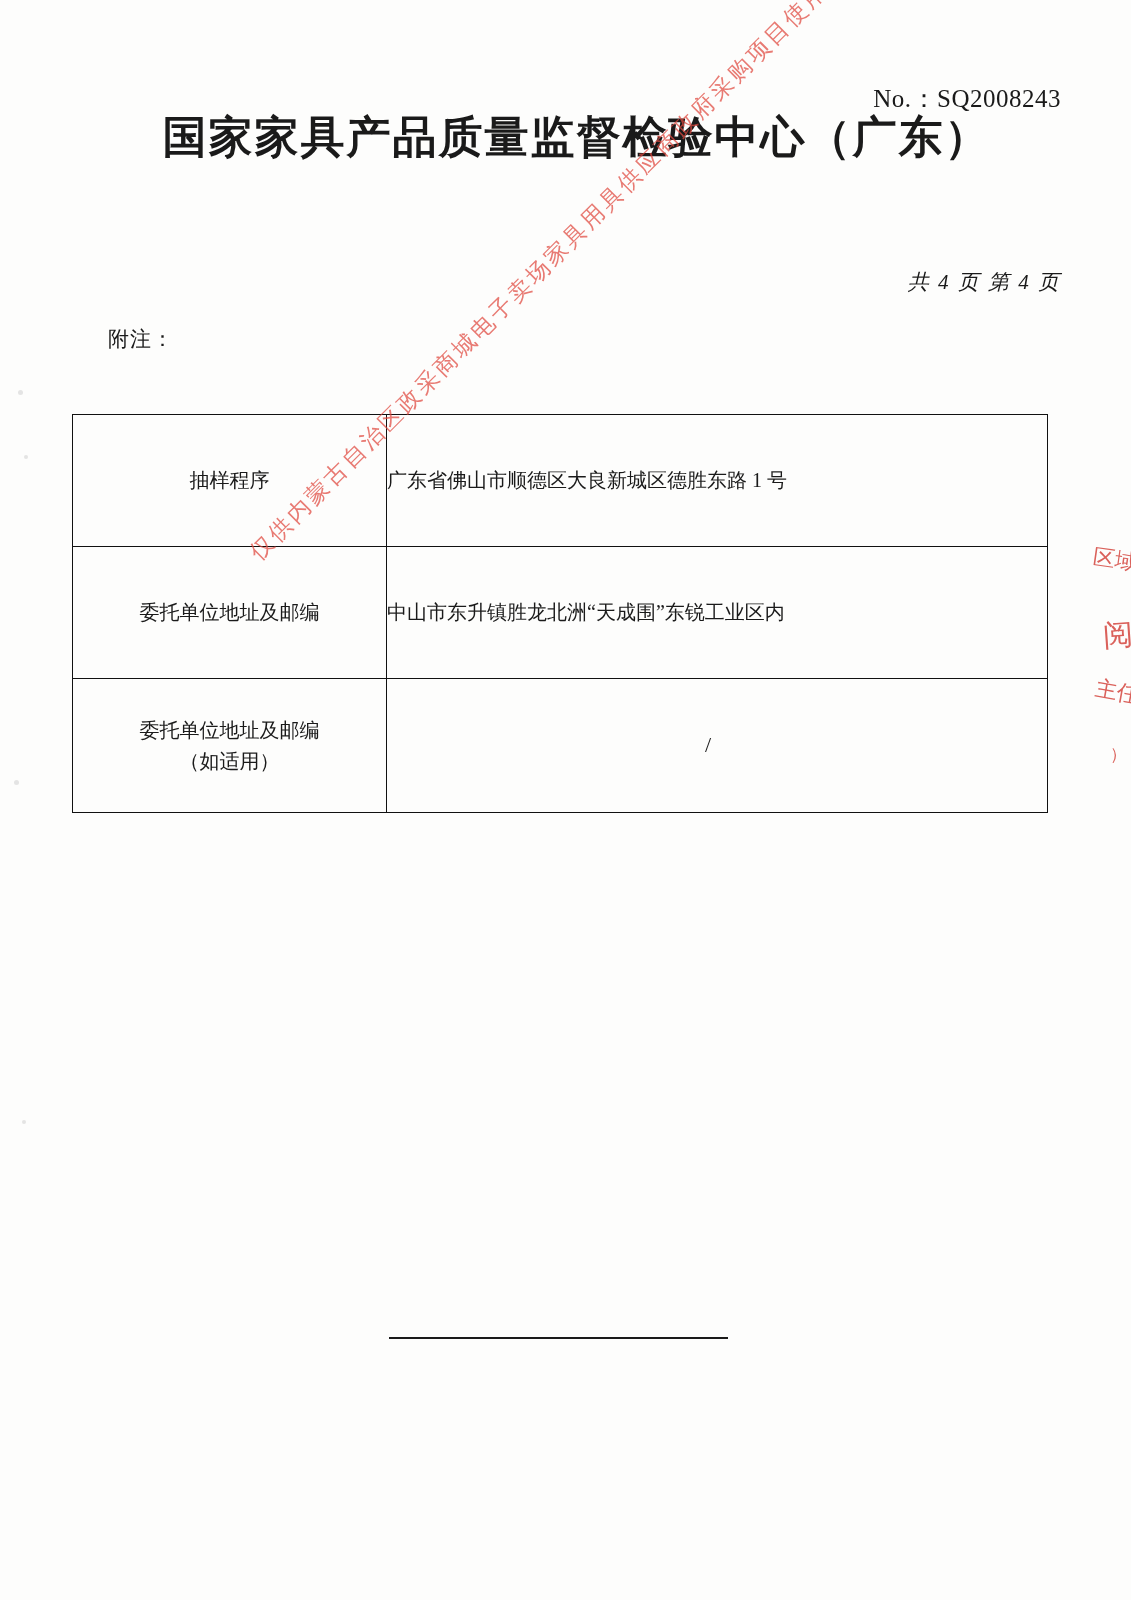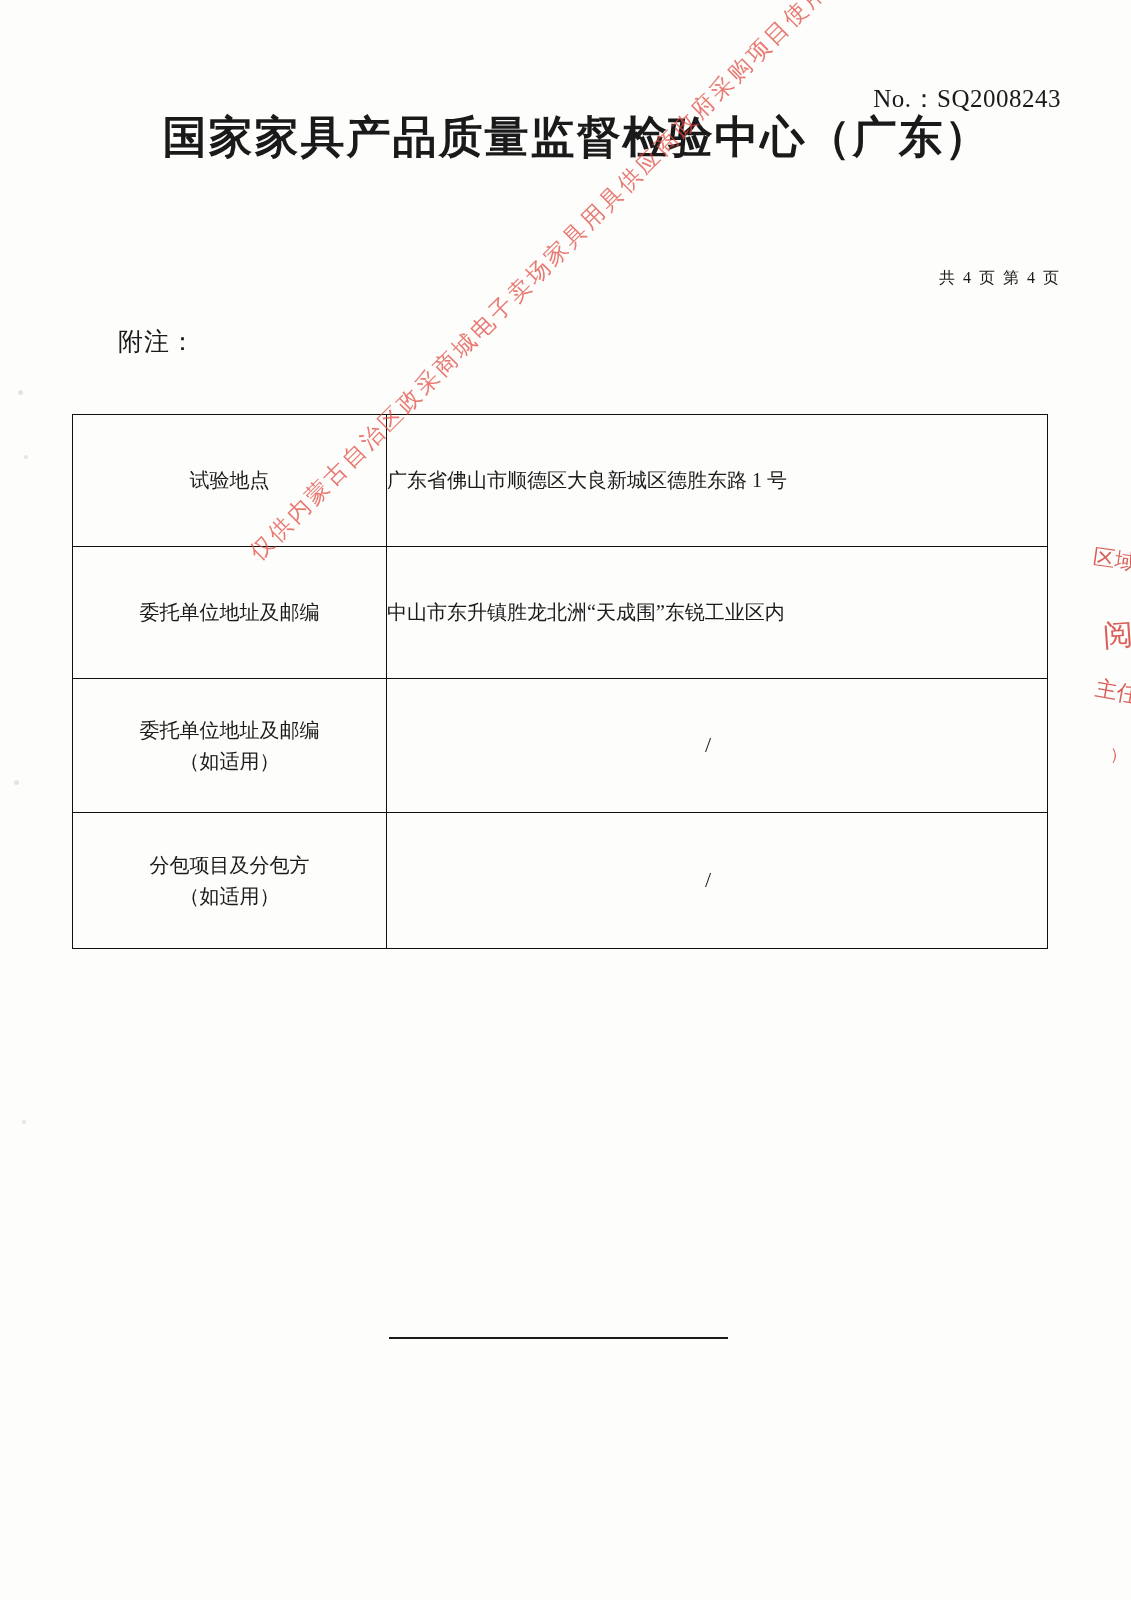--- a/index.html
+++ b/index.html
@@ -58,30 +58,31 @@
     font-size: 36px;
     font-weight: bold;
     letter-spacing: 16px;
     font-family: "DejaVu Serif", "Liberation Serif", serif;
   }
 
   .page-count {
     position: absolute;
     top: 268px;
     right: 92px;
-    font-size: 16px;
+    font-size: 21px;
     letter-spacing: 2px;
     white-space: nowrap;
+    font-style: italic;
   }
 
   .note-label {
     position: absolute;
     top: 325px;
-    left: 118px;
-    font-size: 25px;
+    left: 108px;
+    font-size: 21px;
     letter-spacing: 1px;
   }
 
   table.info {
     position: absolute;
     top: 414px;
     left: 72px;
     width: 976px;
     border-collapse: collapse;
     table-layout: fixed;
@@ -174,45 +175,36 @@
 
   <div class="title-main">国家家具产品质量监督检验中心（广东）</div>
 
   <div class="page-count">共 4 页  第 4 页</div>
 
   <div class="note-label">附注：</div>
 
   <table class="info">
     <tbody>
       <tr class="r1">
-        <td class="key">试验地点</td>
+        <td class="key">抽样程序</td>
         <td class="val">广东省佛山市顺德区大良新城区德胜东路 1 号</td>
       </tr>
       <tr class="r2">
         <td class="key">委托单位地址及邮编</td>
         <td class="val">中山市东升镇胜龙北洲“天成围”东锐工业区内</td>
       </tr>
       <tr class="r5">
         <td class="key">
           <div>委托单位地址及邮编</div>
           <div>（如适用）</div>
         </td>
         <td class="val center">
           <span class="slash">/</span>
         </td>
       </tr>
-      <tr class="r6">
-        <td class="key">
-          <div>分包项目及分包方</div>
-          <div>（如适用）</div>
-        </td>
-        <td class="val center">
-          <span class="slash">/</span>
-        </td>
-      </tr>
     </tbody>
   </table>
 
   <div class="footer-rule"></div>
 
   <div class="watermark">仅供内蒙古自治区政采商城电子卖场家具用具供应商政府采购项目使用</div>
 
   <div class="margin-mark mm1">区域</div>
   <div class="margin-mark mm2">阅</div>
   <div class="margin-mark mm3">主任</div>

